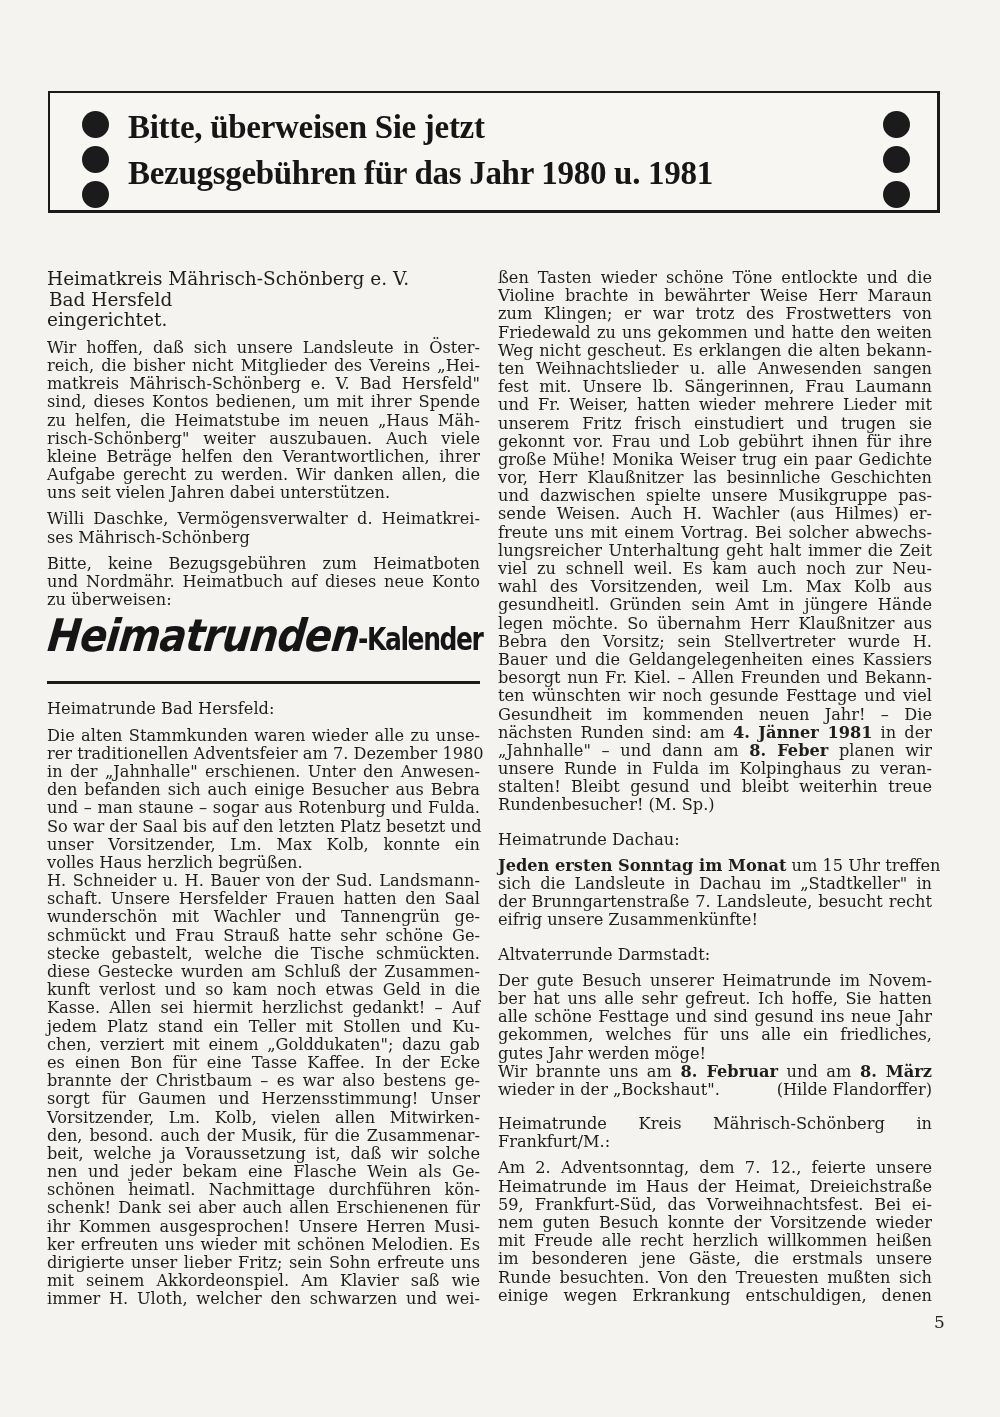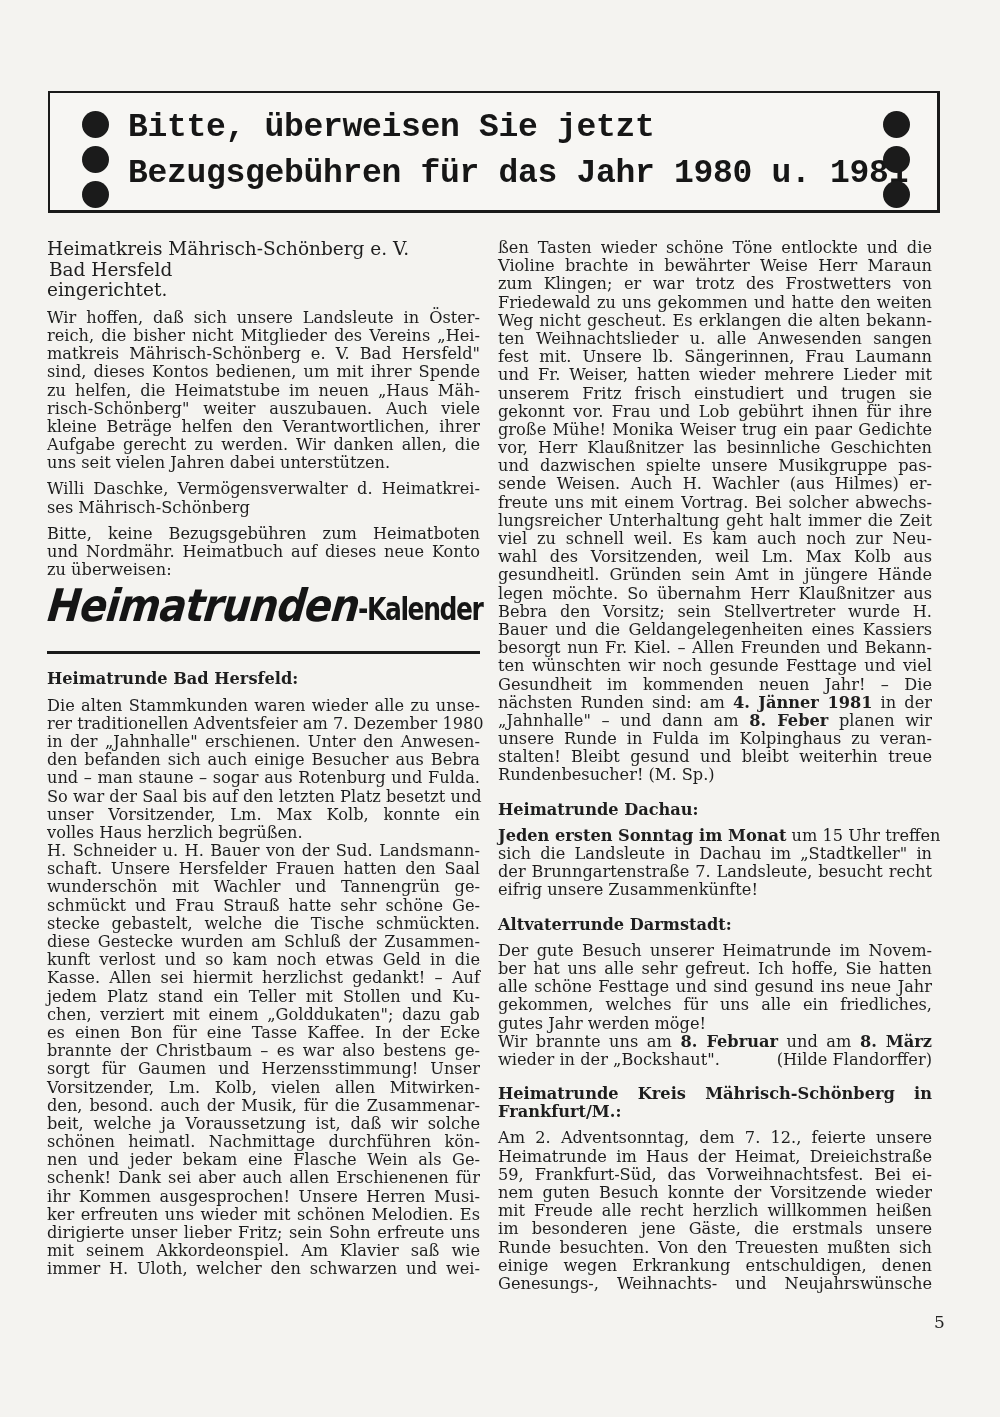--- a/index.html
+++ b/index.html
@@ -17,36 +17,36 @@
     position: absolute; left: 48px; top: 91px; width: 892px; height: 122px;
     border: 2px solid #1a1a1a; border-bottom-width: 3px; border-right-width: 3px;
     box-sizing: border-box; background: #f7f6f3;
   }
   .dots { position: absolute; top: 18px; width: 28px; }
   .dots.left { left: 32px; }
   .dots.right { right: 26px; }
   .dot { width: 27px; height: 27px; border-radius: 50%; background: #1b1b1b; margin-bottom: 8px; }
   .banner-line {
     position: absolute; left: 78px;
-    font-family: Liberation Mono, monospace;
+    font-family: Liberation Serif, serif;
     font-weight: bold; font-size: 33px; letter-spacing: -0.3px; color: #161616;
     white-space: nowrap;
   }
   .banner-line.l1 { top: 16px; }
   .banner-line.l2 { top: 62px; }
 
   
-  .col { position: absolute; font-size: 16.2px; line-height: 18.2px; color: #1e1e1e; }
+  .col { position: absolute; font-size: 16.2px; line-height: 18.2px; color: #1e1e1e; margin-top: 30px; }
   .col.left { left: 47px; top: 239px; width: 433px; }
   .col.right { left: 498px; top: 239px; width: 434px; }
   .ln { display: block; white-space: nowrap; text-align: justify; text-align-last: justify; height: 18.2px; overflow: visible; }
   .ln.last { text-align-last: left; }
   .gap { height: 8px; }
   .gap-lg { height: 16px; }
-  .h { font-weight: bold; }
+  .h { font-weight: normal; }
 
   .addr { font-size: 18.5px; line-height: 20.6px; }
   .addr .ln { height: 20.6px; text-align-last: left; }
   .addr .indent { padding-left: 2px; }
 
   
   .cal-title {
     position: relative; height: 50px; margin-top: 2px;
     white-space: nowrap;
   }
@@ -142,22 +142,22 @@
         <span class="ln">kunft verlost und so kam noch etwas Geld in die</span>
         <span class="ln">Kasse. Allen sei hiermit herzlichst gedankt! – Auf</span>
         <span class="ln">jedem Platz stand ein Teller mit Stollen und Ku-</span>
         <span class="ln">chen, verziert mit einem „Golddukaten"; dazu gab</span>
         <span class="ln">es einen Bon für eine Tasse Kaffee. In der Ecke</span>
         <span class="ln">brannte der Christbaum – es war also bestens ge-</span>
         <span class="ln">sorgt für Gaumen und Herzensstimmung! Unser</span>
         <span class="ln">Vorsitzender, Lm. Kolb, vielen allen Mitwirken-</span>
         <span class="ln">den, besond. auch der Musik, für die Zusammenar-</span>
         <span class="ln">beit, welche ja Voraussetzung ist, daß wir solche</span>
+        <span class="ln">nen und jeder bekam eine Flasche Wein als Ge-</span>
         <span class="ln">schönen heimatl. Nachmittage durchführen kön-</span>
-        <span class="ln">nen und jeder bekam eine Flasche Wein als Ge-</span>
         <span class="ln">schenk! Dank sei aber auch allen Erschienenen für</span>
         <span class="ln">ihr Kommen ausgesprochen! Unsere Herren Musi-</span>
         <span class="ln">ker erfreuten uns wieder mit schönen Melodien. Es</span>
         <span class="ln">dirigierte unser lieber Fritz; sein Sohn erfreute uns</span>
         <span class="ln">mit seinem Akkordeonspiel. Am Klavier saß wie</span>
         <span class="ln">immer H. Uloth, welcher den schwarzen und wei-</span>
       </div>
   </div>
 
   <div class="col right">
@@ -233,18 +233,17 @@
     <div class="gap"></div>
     <div id="frankfurt">
         <span class="ln">Am 2. Adventsonntag, dem 7. 12., feierte unsere</span>
         <span class="ln">Heimatrunde im Haus der Heimat, Dreieichstraße</span>
         <span class="ln">59, Frankfurt-Süd, das Vorweihnachtsfest. Bei ei-</span>
         <span class="ln">nem guten Besuch konnte der Vorsitzende wieder</span>
         <span class="ln">mit Freude alle recht herzlich willkommen heißen</span>
         <span class="ln">im besonderen jene Gäste, die erstmals unsere</span>
         <span class="ln">Runde besuchten. Von den Treuesten mußten sich</span>
         <span class="ln">einige wegen Erkrankung entschuldigen, denen</span>
-        <span class="ln">Genesungs-, Weihnachts- und Neujahrswünsche</span>
       </div>
   </div>
 
   <div class="page-number">5</div>
 </div>
 
 </body></html>

